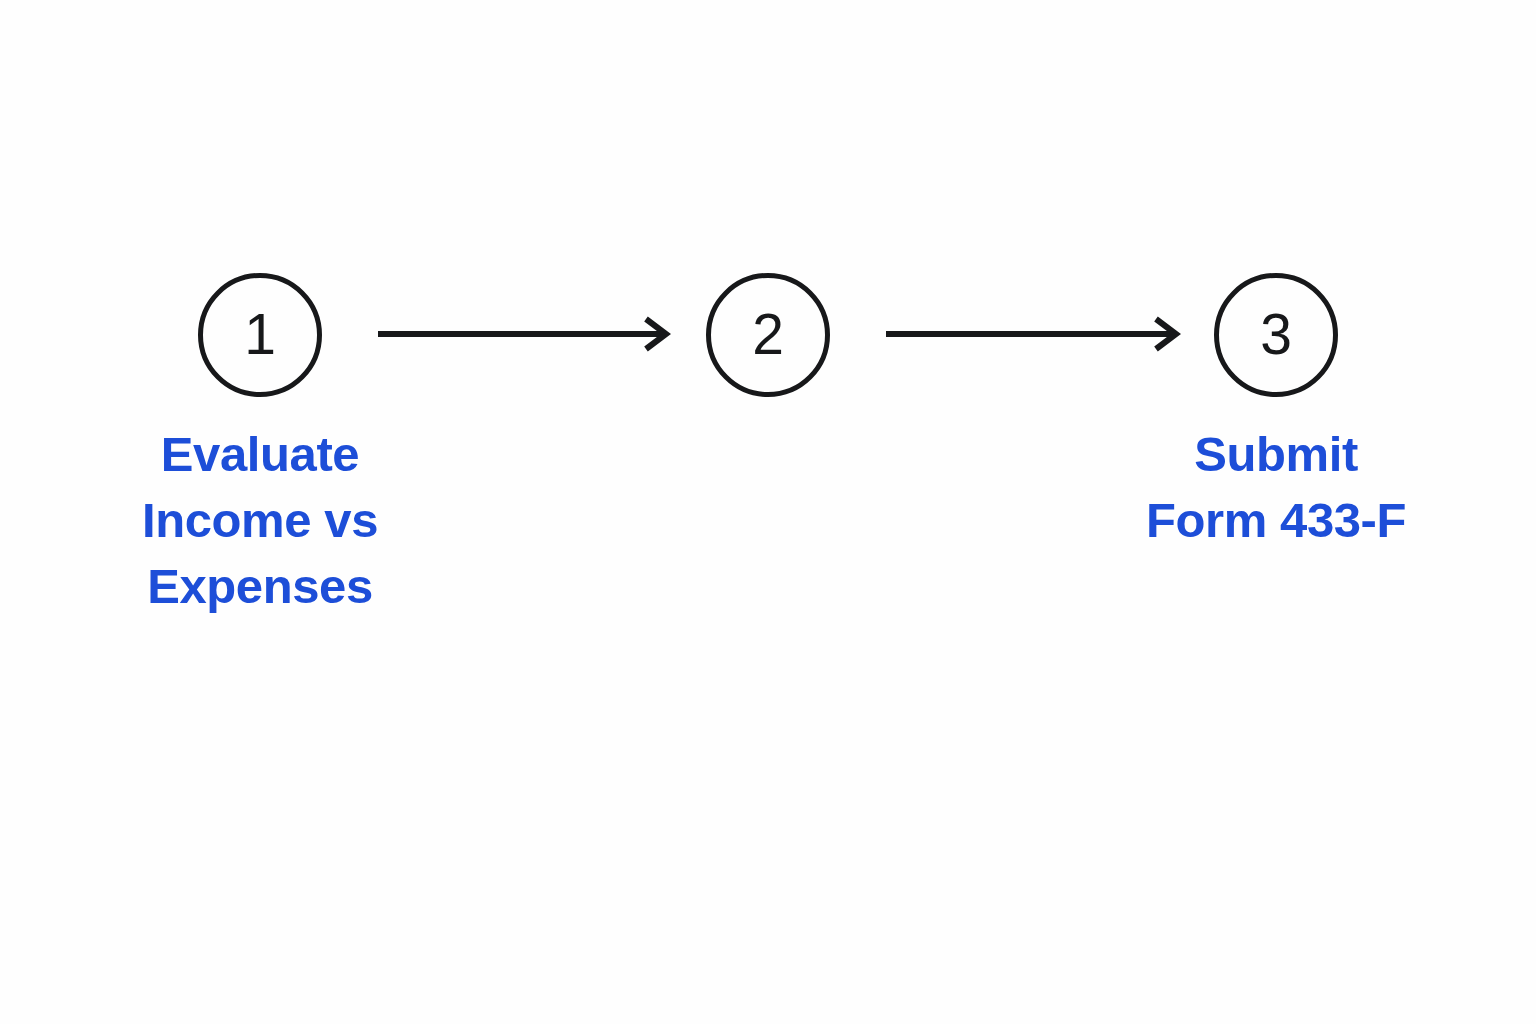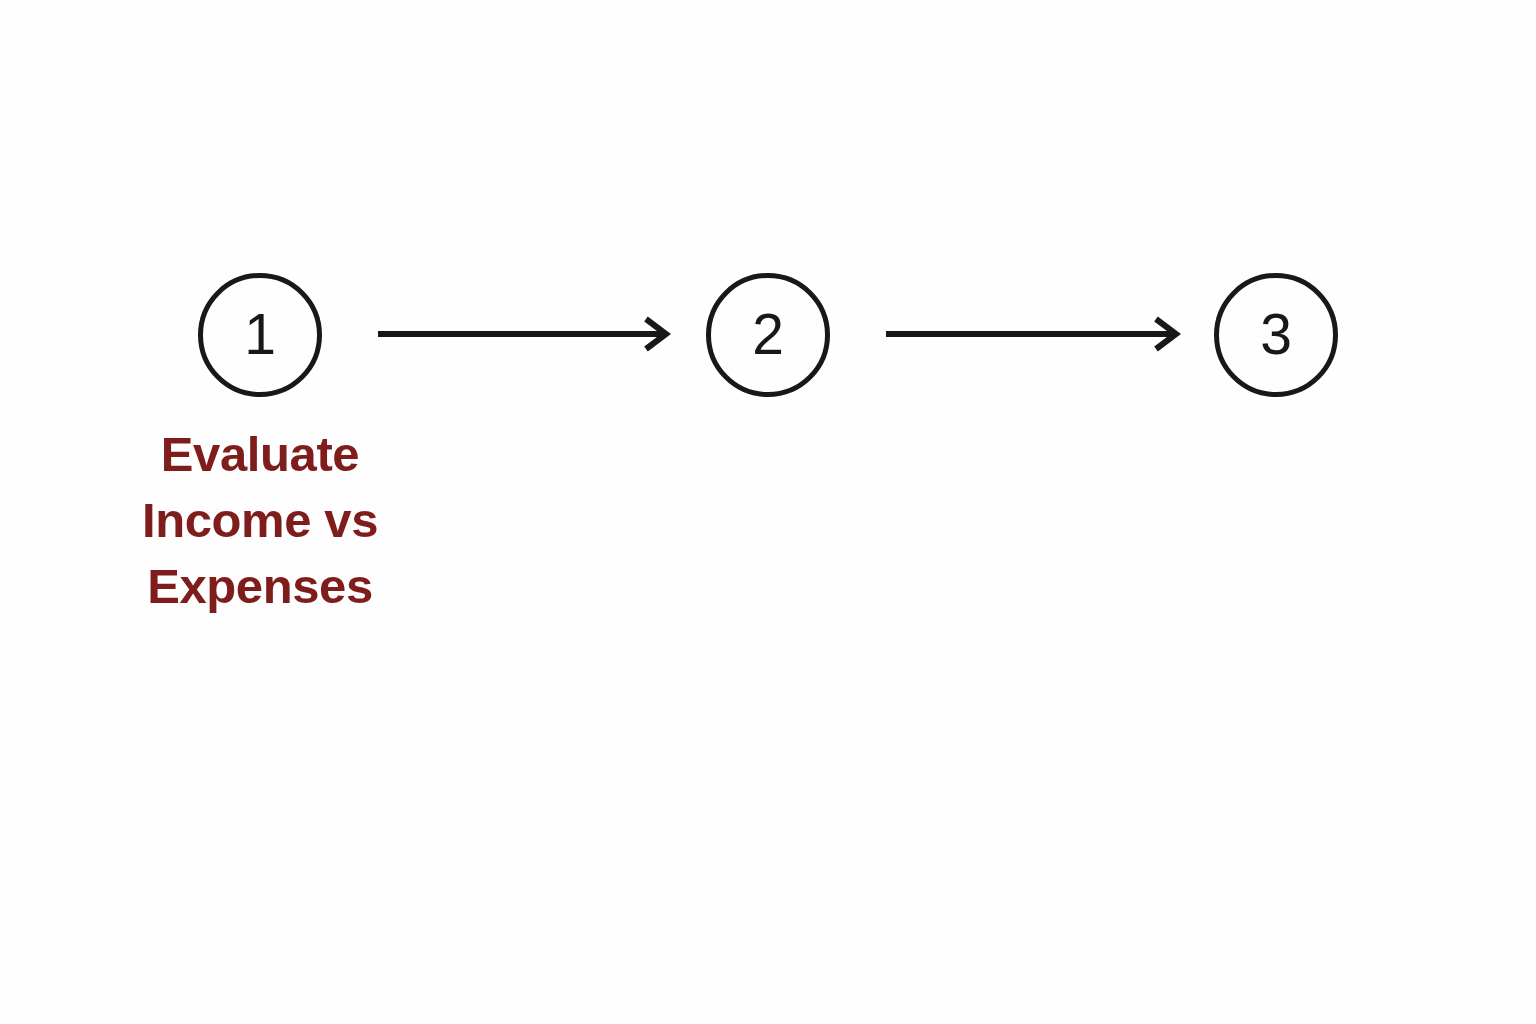--- a/index.html
+++ b/index.html
@@ -52,21 +52,21 @@
     line-height: 1;
     letter-spacing: 0px;
     position: relative;
     top: -1px;
   }
 
   .step-label {
     margin-top: 24px;
     font-size: 49px;
     font-weight: 700;
-    color: #7f1d1d;
+    color: #1d4ed8;
     line-height: 66px;
     text-align: center;
     letter-spacing: -0.4px;
     white-space: pre-line;
   }
 
   
   .connector {
     position: absolute;
     top: 316px;
@@ -108,15 +108,17 @@
     <svg width="294" height="36" viewBox="0 0 294 36" aria-hidden="true">
       <line x1="0" y1="18" x2="288" y2="18" stroke="#17181a" stroke-width="6" stroke-linecap="butt"></line>
       <polyline points="270,3 290,18 270,33" fill="none" stroke="#17181a" stroke-width="6" stroke-linecap="butt" stroke-linejoin="miter"></polyline>
     </svg>
   </div>
 
   <div class="step" style="left:1276px">
     <div class="step-badge">
       <span class="step-number">3</span>
     </div>
+    <div class="step-label">Submit
+Form 433-F</div>
   </div>
 
 </div>
 
 </body></html>

